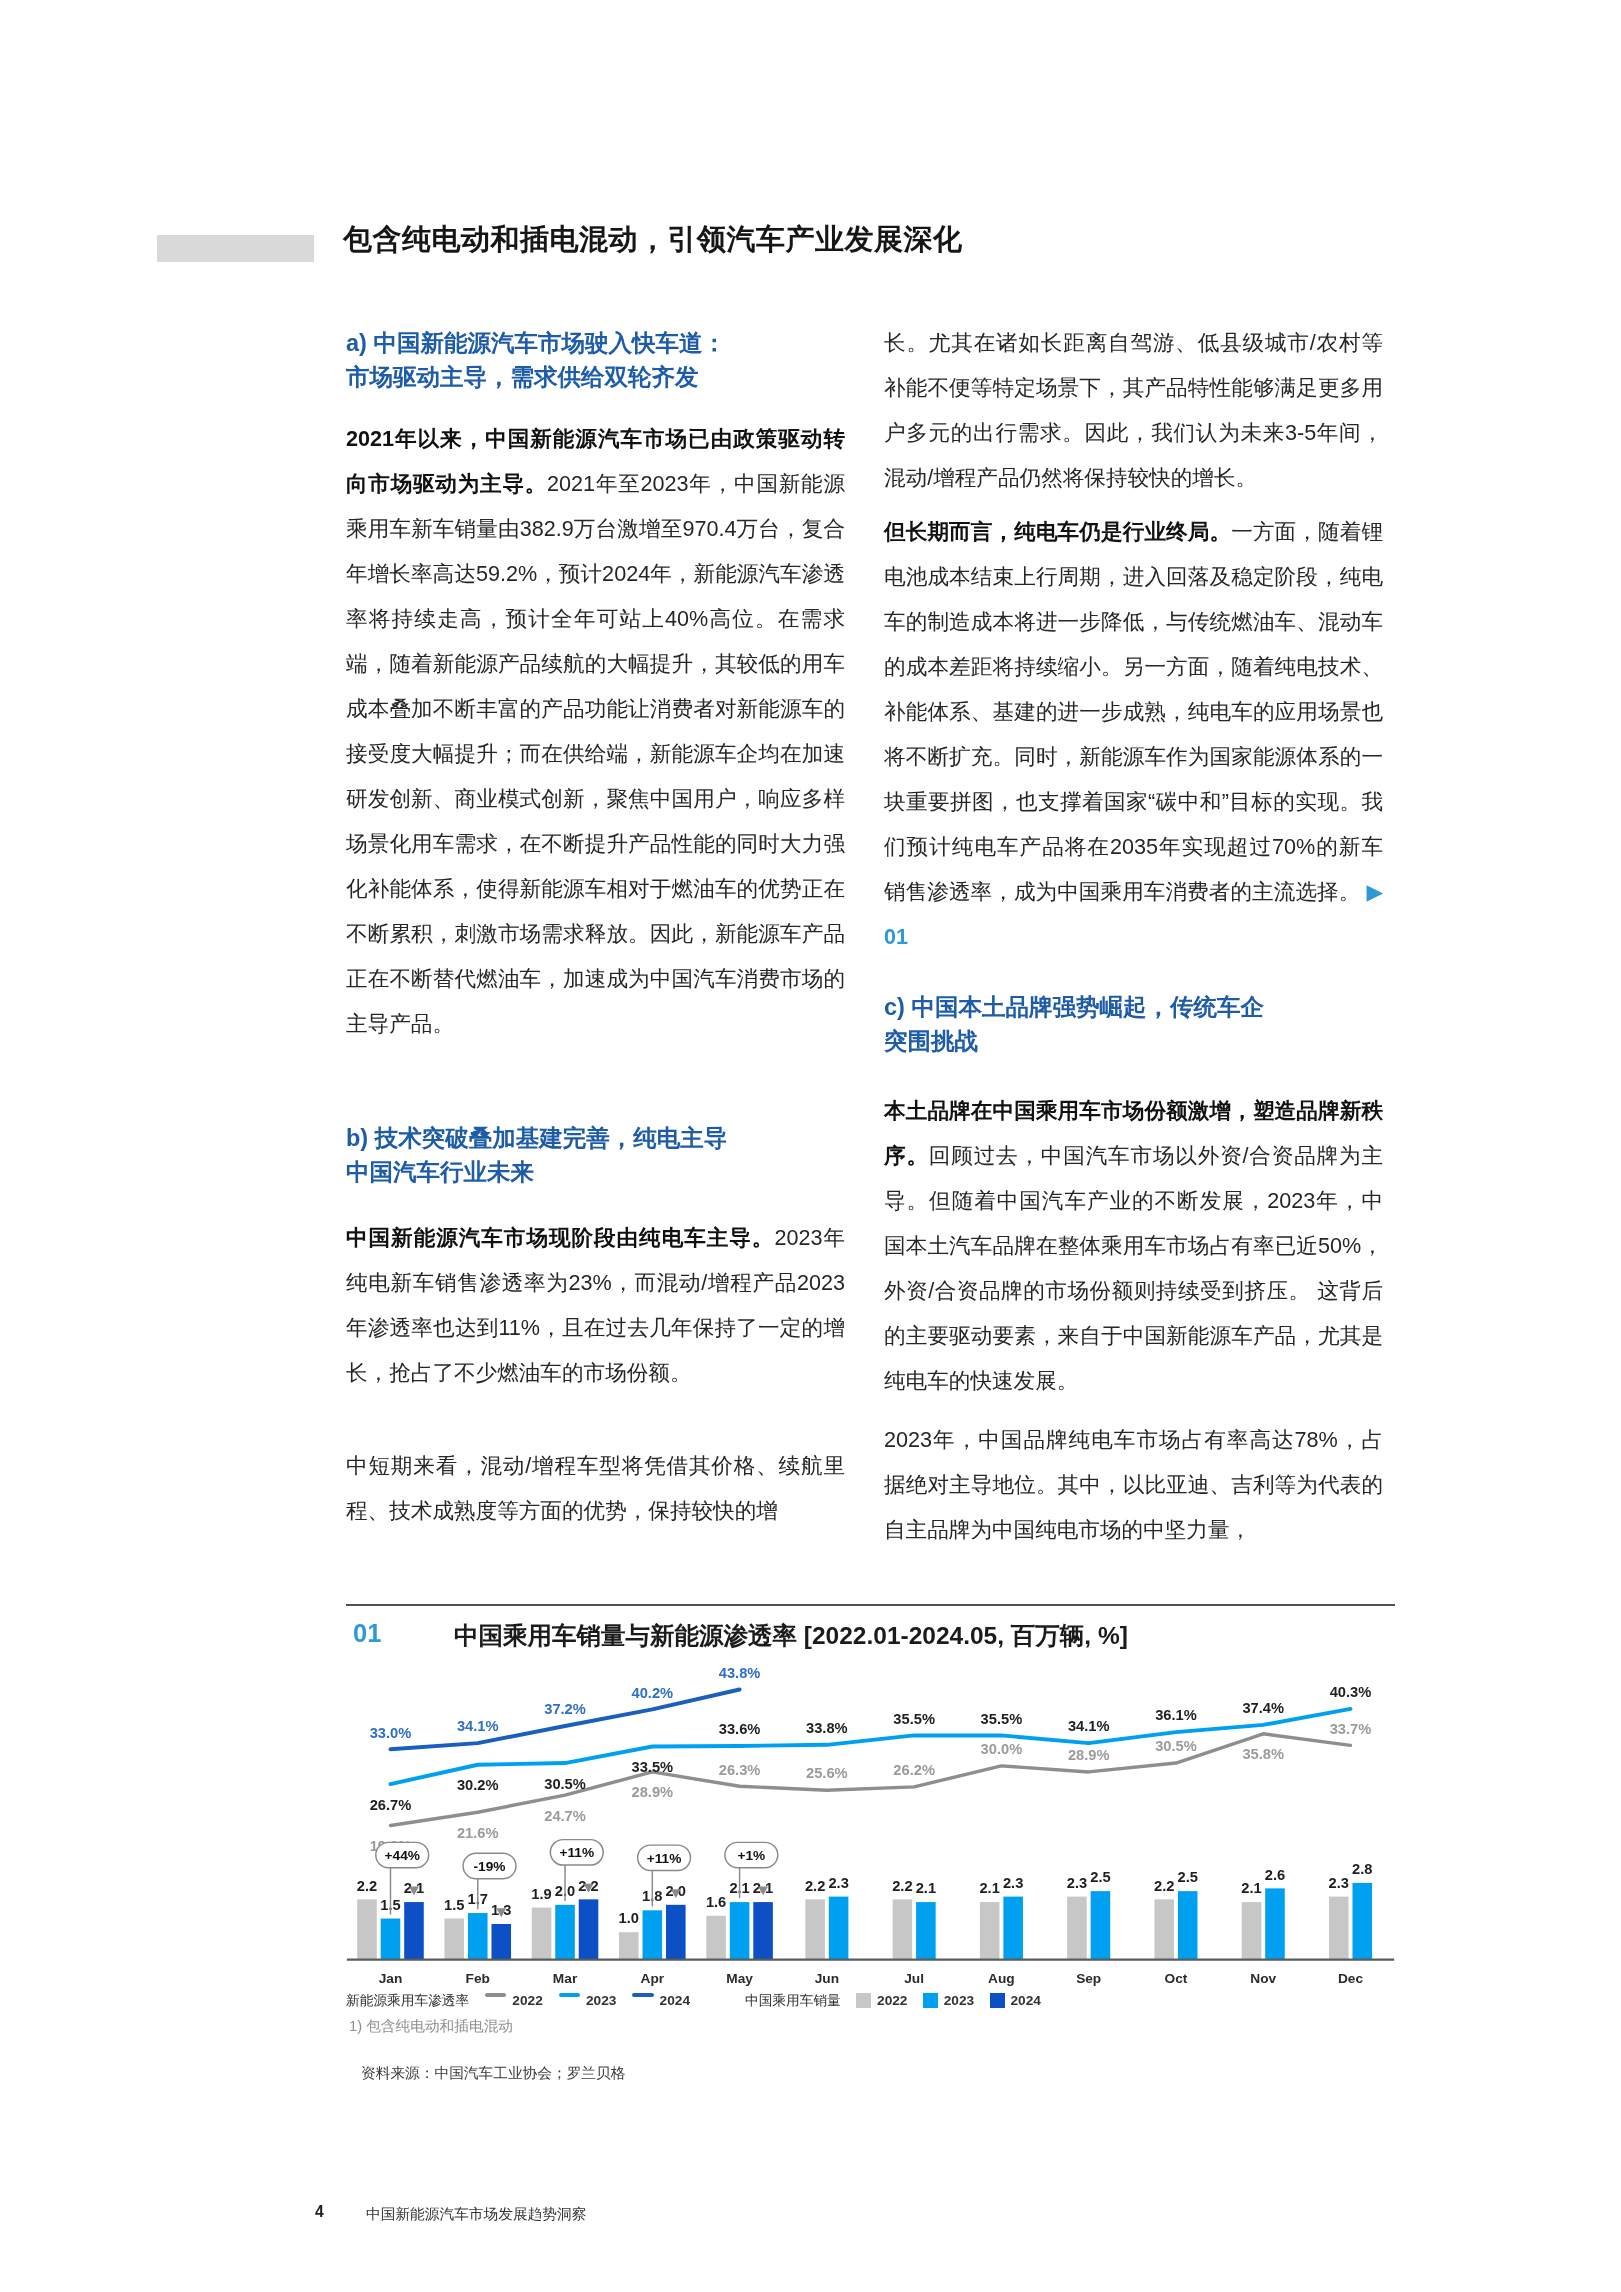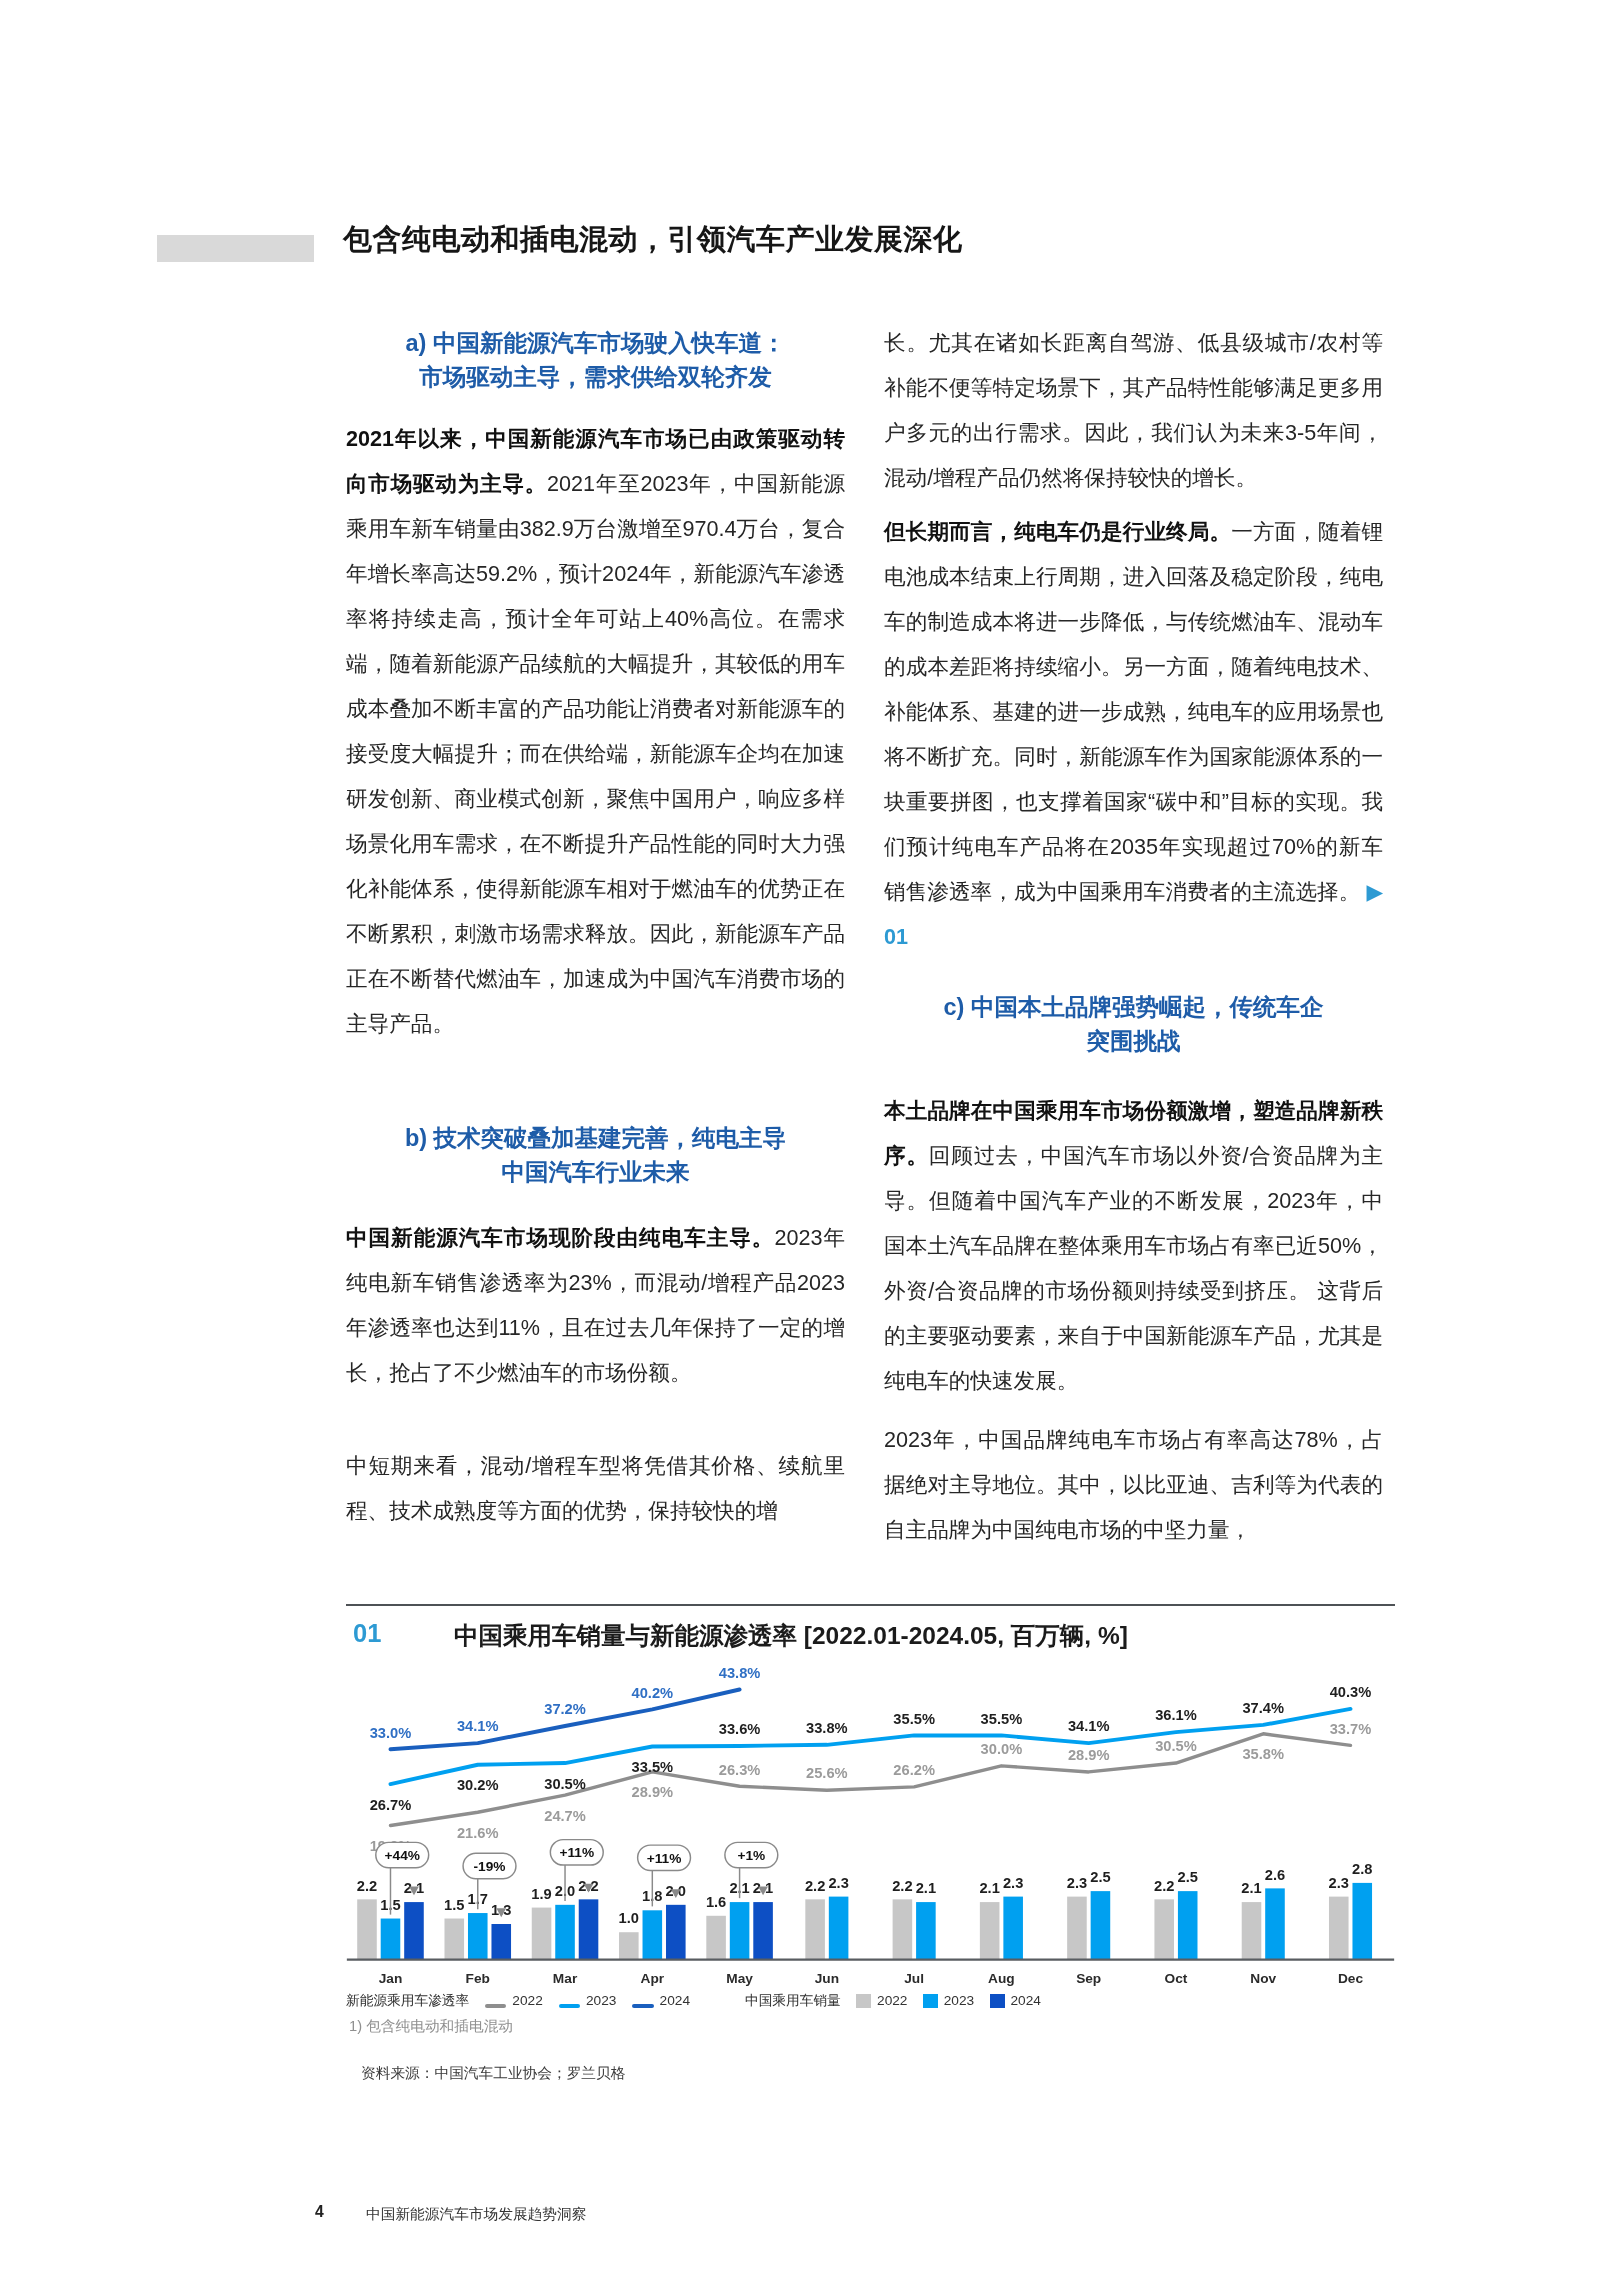--- a/index.html
+++ b/index.html
@@ -10,21 +10,21 @@
     font-family:"Liberation Sans","DejaVu Sans",sans-serif;
     color:#262626;
     overflow:hidden;
   }
   .abs{position:absolute;}
   .deco-bar{left:157px;top:235px;width:157px;height:27.4px;background:#d9d9d9;}
   .page-title{
     left:343px;top:220px;width:1078px;
     font-size:29px;font-weight:700;color:#161616;letter-spacing:0.5px;
   }
-  .col{width:499px;text-align:center;}
+  .col{width:499px;}
   .col-left{left:346px;}
   .col-right{left:884px;}
   .sec-heading{
     font-size:23.5px;font-weight:700;color:#1E5CA8;line-height:34px;
   }
   .body-p{
     margin:0;font-size:21.6px;line-height:45px;text-align:justify;color:#262626;
   }
   .body-p .bold{font-weight:700;color:#111111;}
   .body-p .link{color:#2D9AD3;font-weight:700;}
@@ -32,21 +32,21 @@
   .fig-num{left:353px;top:1619px;font-size:25.5px;font-weight:700;color:#2D9AD3;}
   .fig-title{left:416px;top:1619px;font-size:24.5px;font-weight:700;color:#1B1B1B;margin-left:38px;}
   .chart-wrap{left:346px;top:1666px;width:1049px;height:323px;}
   svg text{font-family:"Liberation Sans","DejaVu Sans",sans-serif;}
   .legend-row{
     left:346px;top:1990px;width:1049px;height:21.6px;
     display:flex;align-items:center;gap:15.7px;
     font-size:13.7px;color:#333333;
   }
   .legend-title{font-weight:400;color:#2f2f2f;}
-  .legend-item{display:flex;align-items:flex-end;gap:5.9px;}
+  .legend-item{display:flex;align-items:flex-start;gap:5.9px;font-weight:bold;}
   .sw-line{display:inline-block;width:21.6px;height:3.9px;border-radius:2px;}
   .sw-sq{display:inline-block;width:14.7px;height:14.7px;}
   .legend-gap{width:23.5px;}
   .footnote{left:349px;top:2017px;font-size:14.7px;color:#8F8F8F;}
   .source-line{left:349px;top:2064px;font-size:14.7px;color:#3A3A3A;margin-left:12px;}
   .footer-num{left:315px;top:2203px;font-size:15.7px;font-weight:700;color:#222222;}
   .footer-text{left:366px;top:2205px;font-size:14.7px;color:#333333;}
 </style>
 </head>
 <body>

